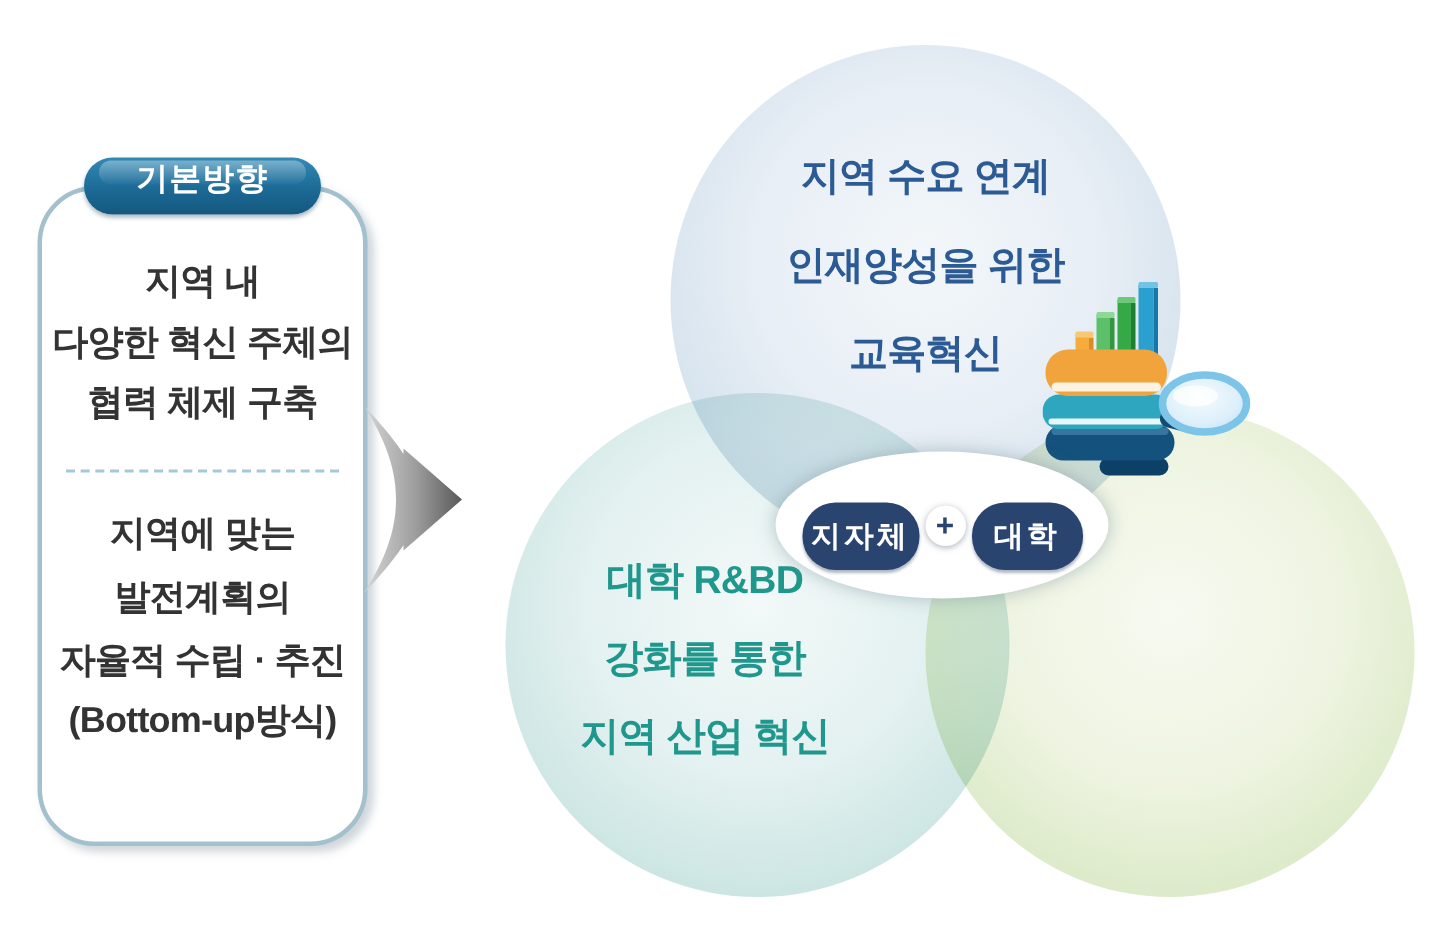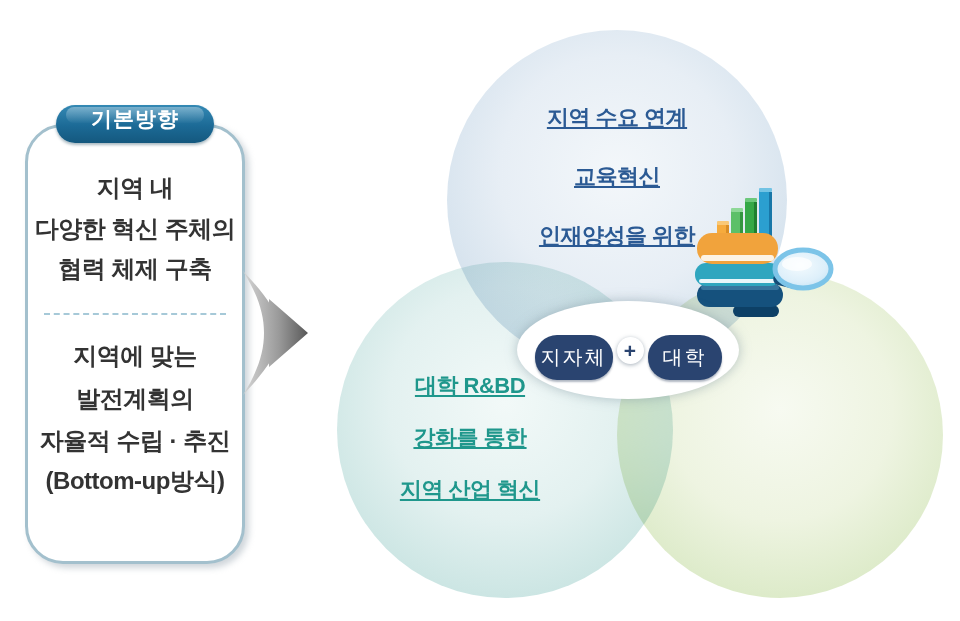--- a/index.html
+++ b/index.html
@@ -74,46 +74,45 @@
   }
   .circle-br {
     left: 617px; top: 272px; width: 326px; height: 326px;
     background: radial-gradient(circle at 50% 42%, #f7faf1 0%, #eef4e1 45%, #cfe3b6 100%);
   }
 
   .venn-label {
     position: absolute;
     text-align: center;
     font-weight: bold;
-    font-size: 22px;
+    font-size: 26px;
     letter-spacing: -0.5px;
     white-space: nowrap;
     z-index: 3;
-    text-decoration: underline;
   }
   .venn-label-top  { left: 462px; top: 88px;  width: 310px; line-height: 59px; color: #2b5a94; }
   .venn-label-bl   { left: 345px; top: 360px; width: 250px; line-height: 52px; color: #1f978c; }
   .venn-label-br   { left: 672px; top: 362px; width: 250px; line-height: 51px; color: #5ba02f; }
 
   
   .center-ellipse {
     position: absolute;
     left: 517px; top: 301px;
     width: 222px; height: 98px;
     background: #ffffff;
     border-radius: 50%;
     box-shadow: 0 0 12px rgba(125,148,158,0.55);
     display: flex; align-items: center; justify-content: center;
     gap: 0px;
     z-index: 6;
   }
   .entity-pill {
     background: #2a4470;
     color: #ffffff;
-    font-weight: normal; font-size: 20px; letter-spacing: 2px;
+    font-weight: bold; font-size: 20px; letter-spacing: 2px;
     border-radius: 22px;
     height: 45px;
     display: flex; align-items: center; justify-content: center;
     box-shadow: 0 2px 2px rgba(30,50,80,0.35);
     margin-top: 14px;
   }
   .pill-left  { width: 78px; }
   .pill-right { width: 74px; }
   .plus-badge {
     width: 27px; height: 27px;
@@ -165,22 +164,22 @@
       C 16 100, 22 81, 22 62
       C 22 43, 16 24, 1 0 Z"></path>
   </svg>
 
   <div class="circle circle-top"></div>
   <div class="circle circle-bl"></div>
   <div class="circle circle-br"></div>
 
   <div class="venn-label venn-label-top">
     <div>지역 수요 연계</div>
+    <div>인재양성을 위한</div>
     <div>교육혁신</div>
-    <div>인재양성을 위한</div>
   </div>
   <div class="venn-label venn-label-bl">
     <div>대학 R&amp;BD</div>
     <div>강화를 통한</div>
     <div>지역 산업 혁신</div>
   </div>
 
   <svg class="study-icon" width="150" height="140" viewBox="0 0 150 140">
     <defs>
       <radialGradient id="lensGrad" cx="0.45" cy="0.4" r="0.75">

